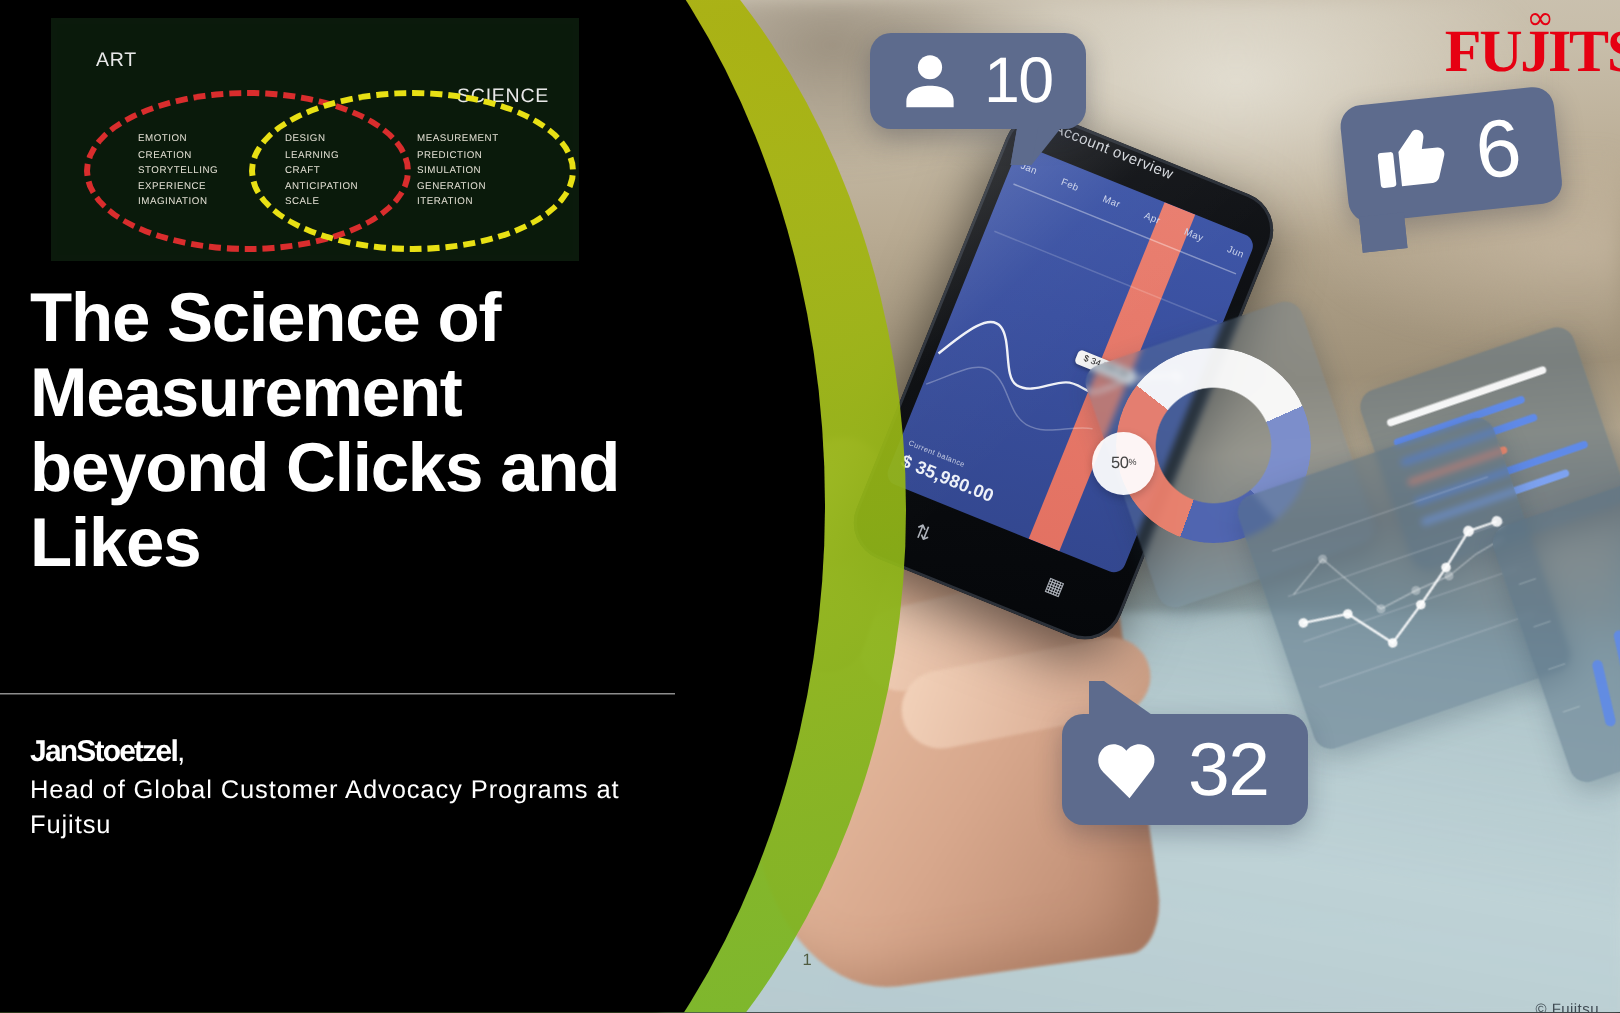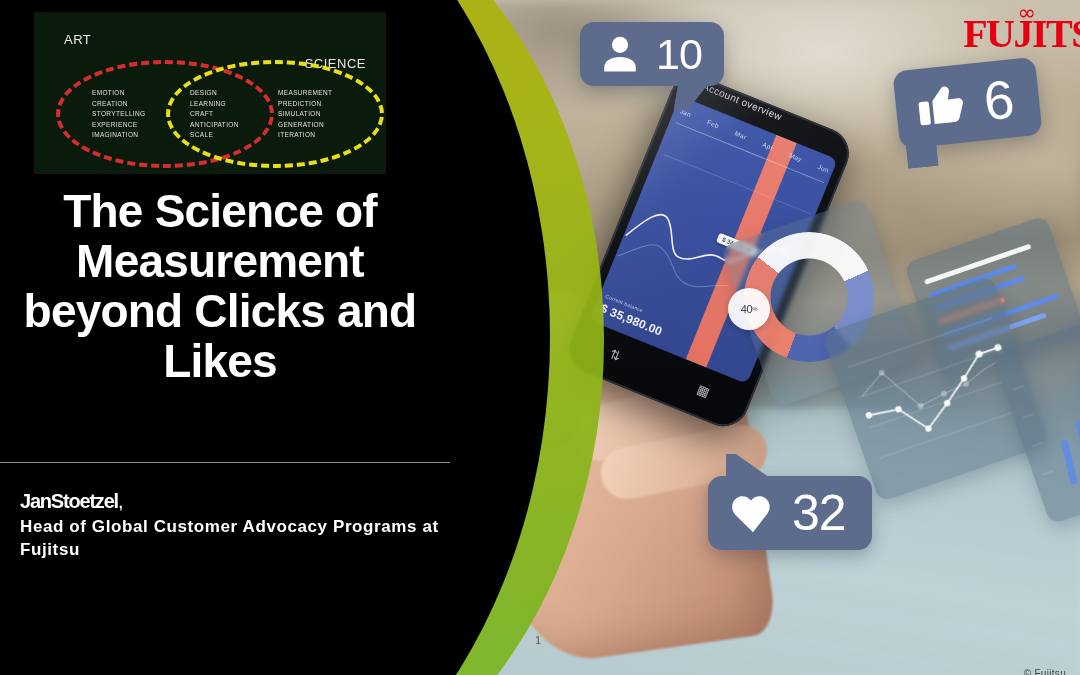--- a/index.html
+++ b/index.html
@@ -244,34 +244,34 @@
     font-size:6.5px; line-height:1.62; color:#e3e0d4;
     letter-spacing:.35px; white-space:pre-line;
   }
   .venn-col.c1 { left:54px; }
   .venn-col.c2 { left:152px; }
   .venn-col.c3 { left:240px; }
 
   .title {
     position:absolute; left:20px; top:186px; width:400px;
     color:#fff; font-size:46px; line-height:1.09;
-    font-weight:700; letter-spacing:-.8px;text-align:center;
+    font-weight:700; letter-spacing:-.8px;
   }
   .divider {
     position:absolute; left:0; top:462px; width:450px; height:1px;
     background:#8d8d8d;
   }
   .speaker {
     position:absolute; left:20px; top:490px; width:420px; color:#fff;
   }
   .speaker-name { font-size:20px; font-weight:700; letter-spacing:-1.2px; }
   .speaker-name .comma { font-weight:400; letter-spacing:0; }
   .speaker-role {
     margin-top:3px; font-size:17px; line-height:1.33;
-    letter-spacing:.6px; font-weight:700;
+    letter-spacing:.6px; font-weight:400;
   }
 
   
   .fujitsu-logo {
     position:absolute; right:-12px; top:14px;
     color:#e60012; font-size:40px; font-weight:700;
     letter-spacing:-1.5px; line-height:1;
     font-family:"Liberation Serif", serif;
   }
   .fujitsu-infinity {
@@ -341,21 +341,21 @@
     <div class="phone-glare"></div>
   </div>
 
   <div style="position:absolute;left:700px;top:96px;transform:rotate(22deg);font-size:10px;color:#d6d9de;letter-spacing:.4px;">Account overview</div>
 
   <div class="card card-donut-bg"></div>
 
   <div class="donut-wrap">
     <div class="donut"></div>
     <div class="donut-pill">
-      <span>40</span>
+      <span>50</span>
         <sup>%</sup>
     </div>
   </div>
 
   <div class="card card-bars">
     <div class="bars-row" style="top:22px; width:112px; background:#ffffff;  opacity:.92;"></div>
     <div class="bars-row" style="top:36px; width:92px;  background:#5f8ae8;"></div>
     <div class="bars-row" style="top:50px; width:96px;  background:#5f8ae8;"></div>
     <div class="bars-row" style="top:64px; width:70px;  background:#f08a6e;"></div>
     <div class="bars-row" style="top:78px; width:122px; background:#5f8ae8;"></div>

